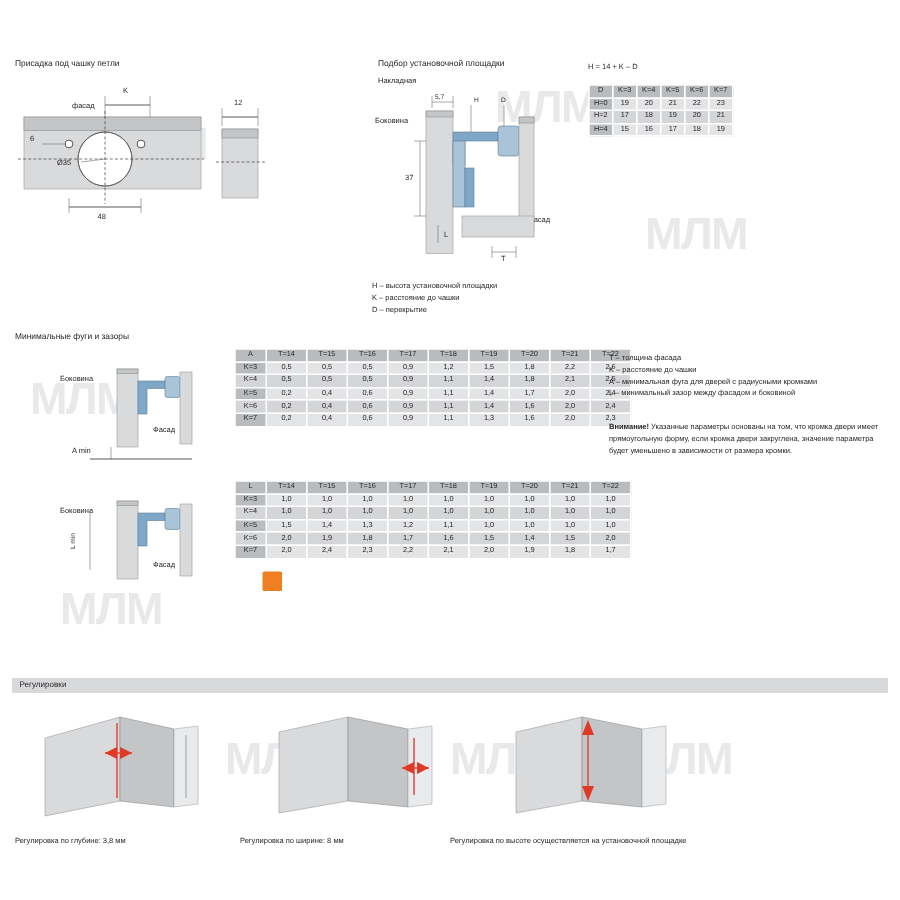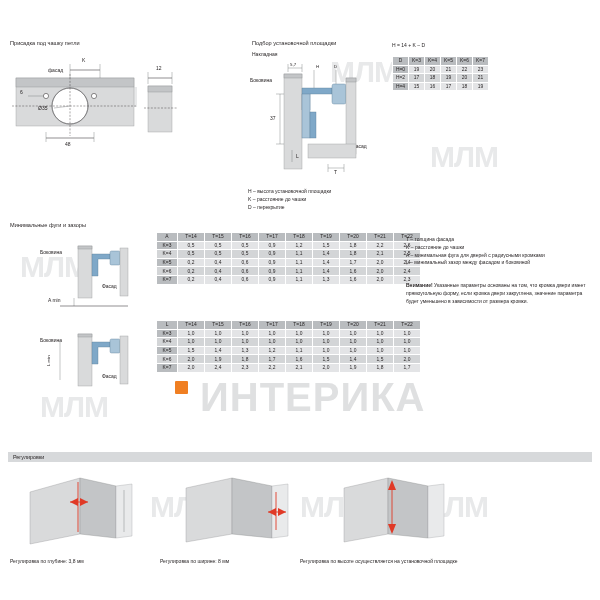--- a/index.html
+++ b/index.html
@@ -100,21 +100,20 @@
 
   <div class="wm wm-m" style="left:70px;top:80px;">МЛМ</div>
   <div class="wm wm-m" style="left:330px;top:55px;">МЛМ</div>
   <div class="wm wm-m" style="left:430px;top:140px;">МЛМ</div>
   <div class="wm wm-m" style="left:20px;top:250px;">МЛМ</div>
   <div class="wm wm-m" style="left:200px;top:250px;">МЛМ</div>
   <div class="wm wm-m" style="left:40px;top:390px;">МЛМ</div>
   <div class="wm wm-m" style="left:300px;top:490px;">МЛМ</div>
   <div class="wm wm-m" style="left:420px;top:490px;">МЛМ</div>
   <div class="wm wm-m" style="left:150px;top:490px;">МЛМ</div>
-  <div class="wm wm-big" style="left:200px;top:375px;">ИНТЕРИКА</div>
   <div class="wm-orange" style="left:175px;top:381px;"></div>
 
   <div class="abs sec-title" style="left:10px;top:40px;">Присадка под чашку петли</div>
 
   <div class="abs" style="left:8px;top:50px;">
     <svg width="200" height="105" viewBox="0 0 200 105">
 
       <rect class="gray" x="8" y="28" width="118" height="48"></rect>
       <rect class="gray2" x="8" y="28" width="118" height="9"></rect>
 

